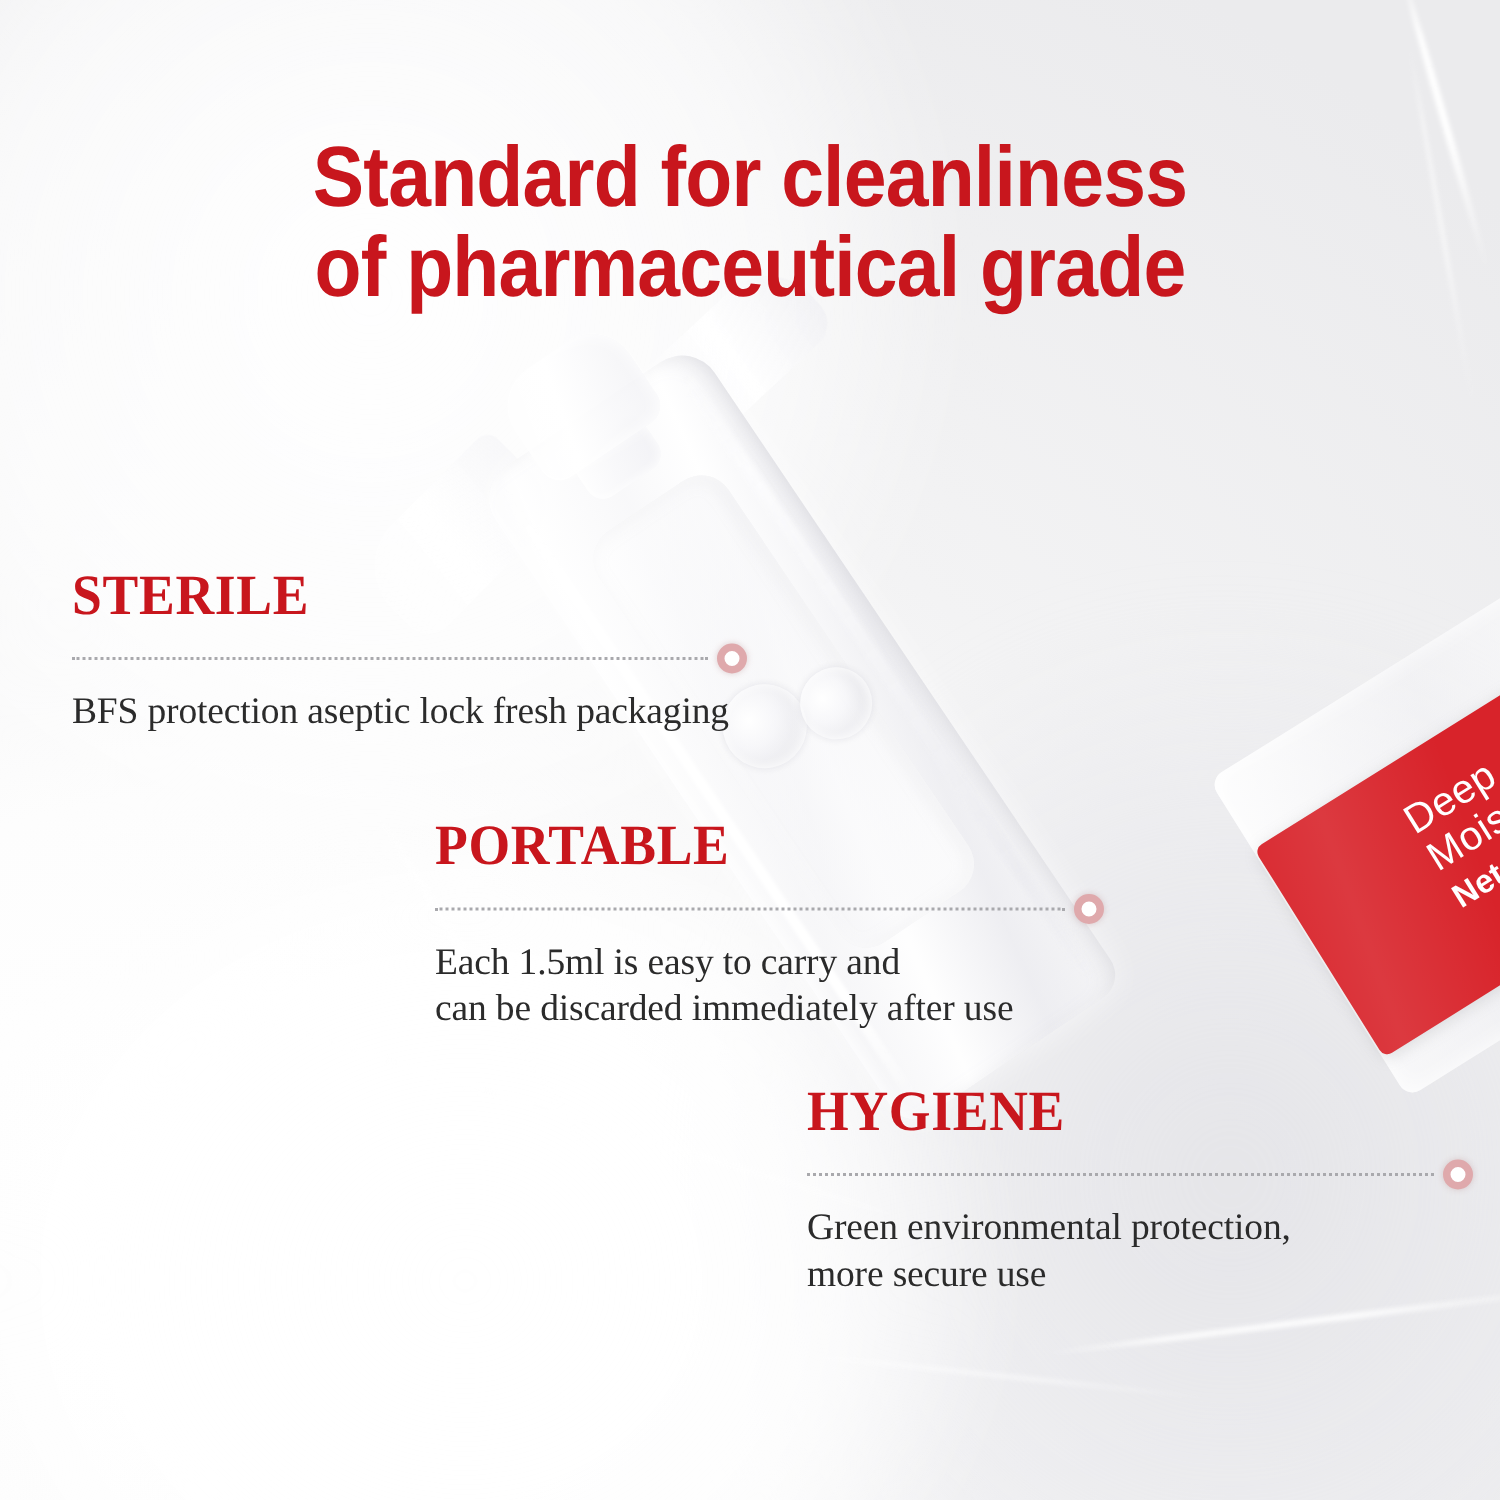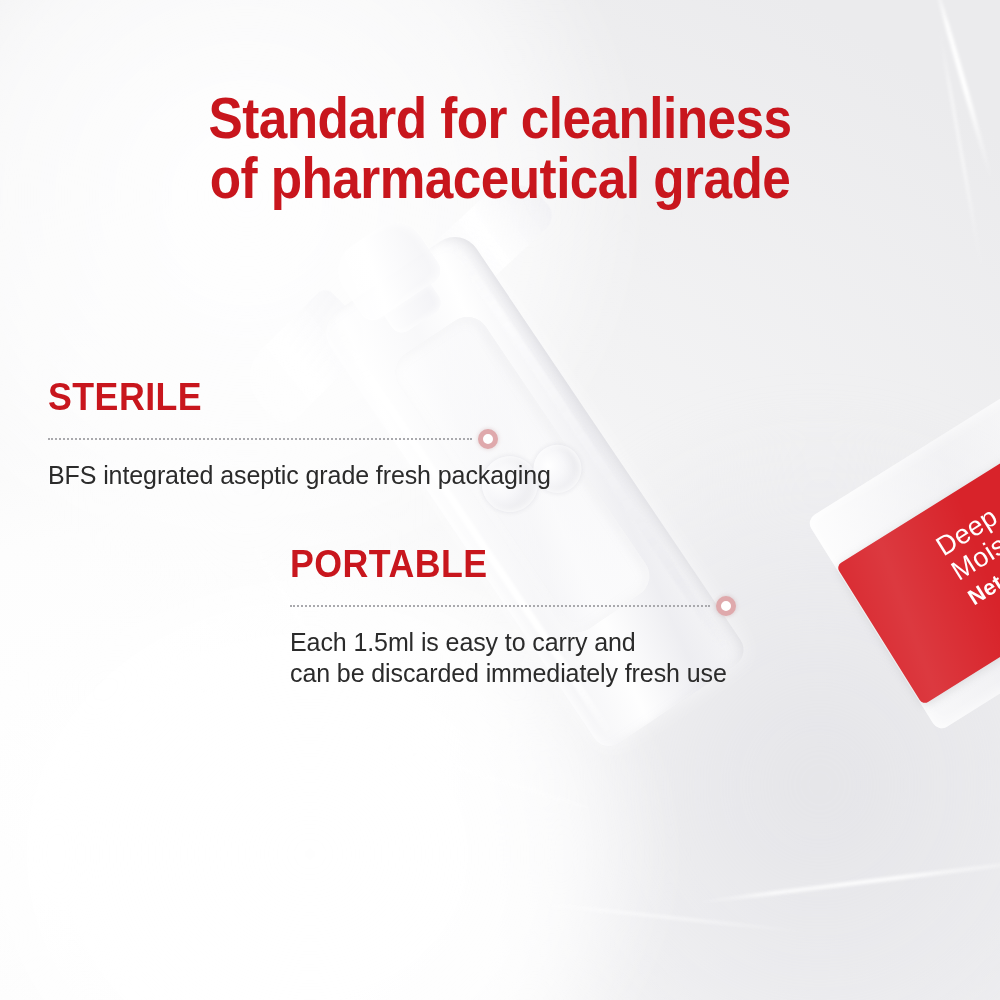--- a/index.html
+++ b/index.html
@@ -286,20 +286,21 @@
     letter-spacing: -0.6px;
     transform: scaleX(.9);
     transform-origin: 50% 50%;
     white-space: nowrap;
   }
   .headline .hl-line { display: block; }
 
   
   .feature {
     position: absolute;
+    font-family: Liberation Serif, serif;
   }
   .feature-title {
     color: #c8161d;
     font-weight: 700;
     font-size: 38px;
     letter-spacing: .5px;
     line-height: 1;
     transform: scaleX(.94);
     transform-origin: 0 50%;
     white-space: nowrap;
@@ -392,27 +393,36 @@
     <span class="hl-line">Standard for cleanliness</span>
     <span class="hl-line">of pharmaceutical grade</span>
   </div>
 
   <div class="feature" id="feature-sterile">
     <div class="feature-title">STERILE</div>
     <div class="feature-rule">
       <div class="rule-dots"></div>
       <div class="rule-dot"></div>
     </div>
-    <div class="feature-body">BFS integrated aseptic grade fresh packaging</div>
+    <div class="feature-body">BFS protection aseptic lock fresh packaging</div>
   </div>
 
   <div class="feature" id="feature-portable">
     <div class="feature-title">PORTABLE</div>
     <div class="feature-rule">
       <div class="rule-dots"></div>
       <div class="rule-dot"></div>
     </div>
     <div class="feature-body">Each 1.5ml is easy to carry and
-can be discarded immediately fresh use</div>
-  </div>
-
+can be discarded immediately after use</div>
+  </div>
+
+  <div class="feature" id="feature-hygiene">
+    <div class="feature-title">HYGIENE</div>
+    <div class="feature-rule">
+      <div class="rule-dots"></div>
+      <div class="rule-dot"></div>
+    </div>
+    <div class="feature-body">Green environmental protection,
+more secure use</div>
+  </div>
 
 </div>
 
 </body></html>

